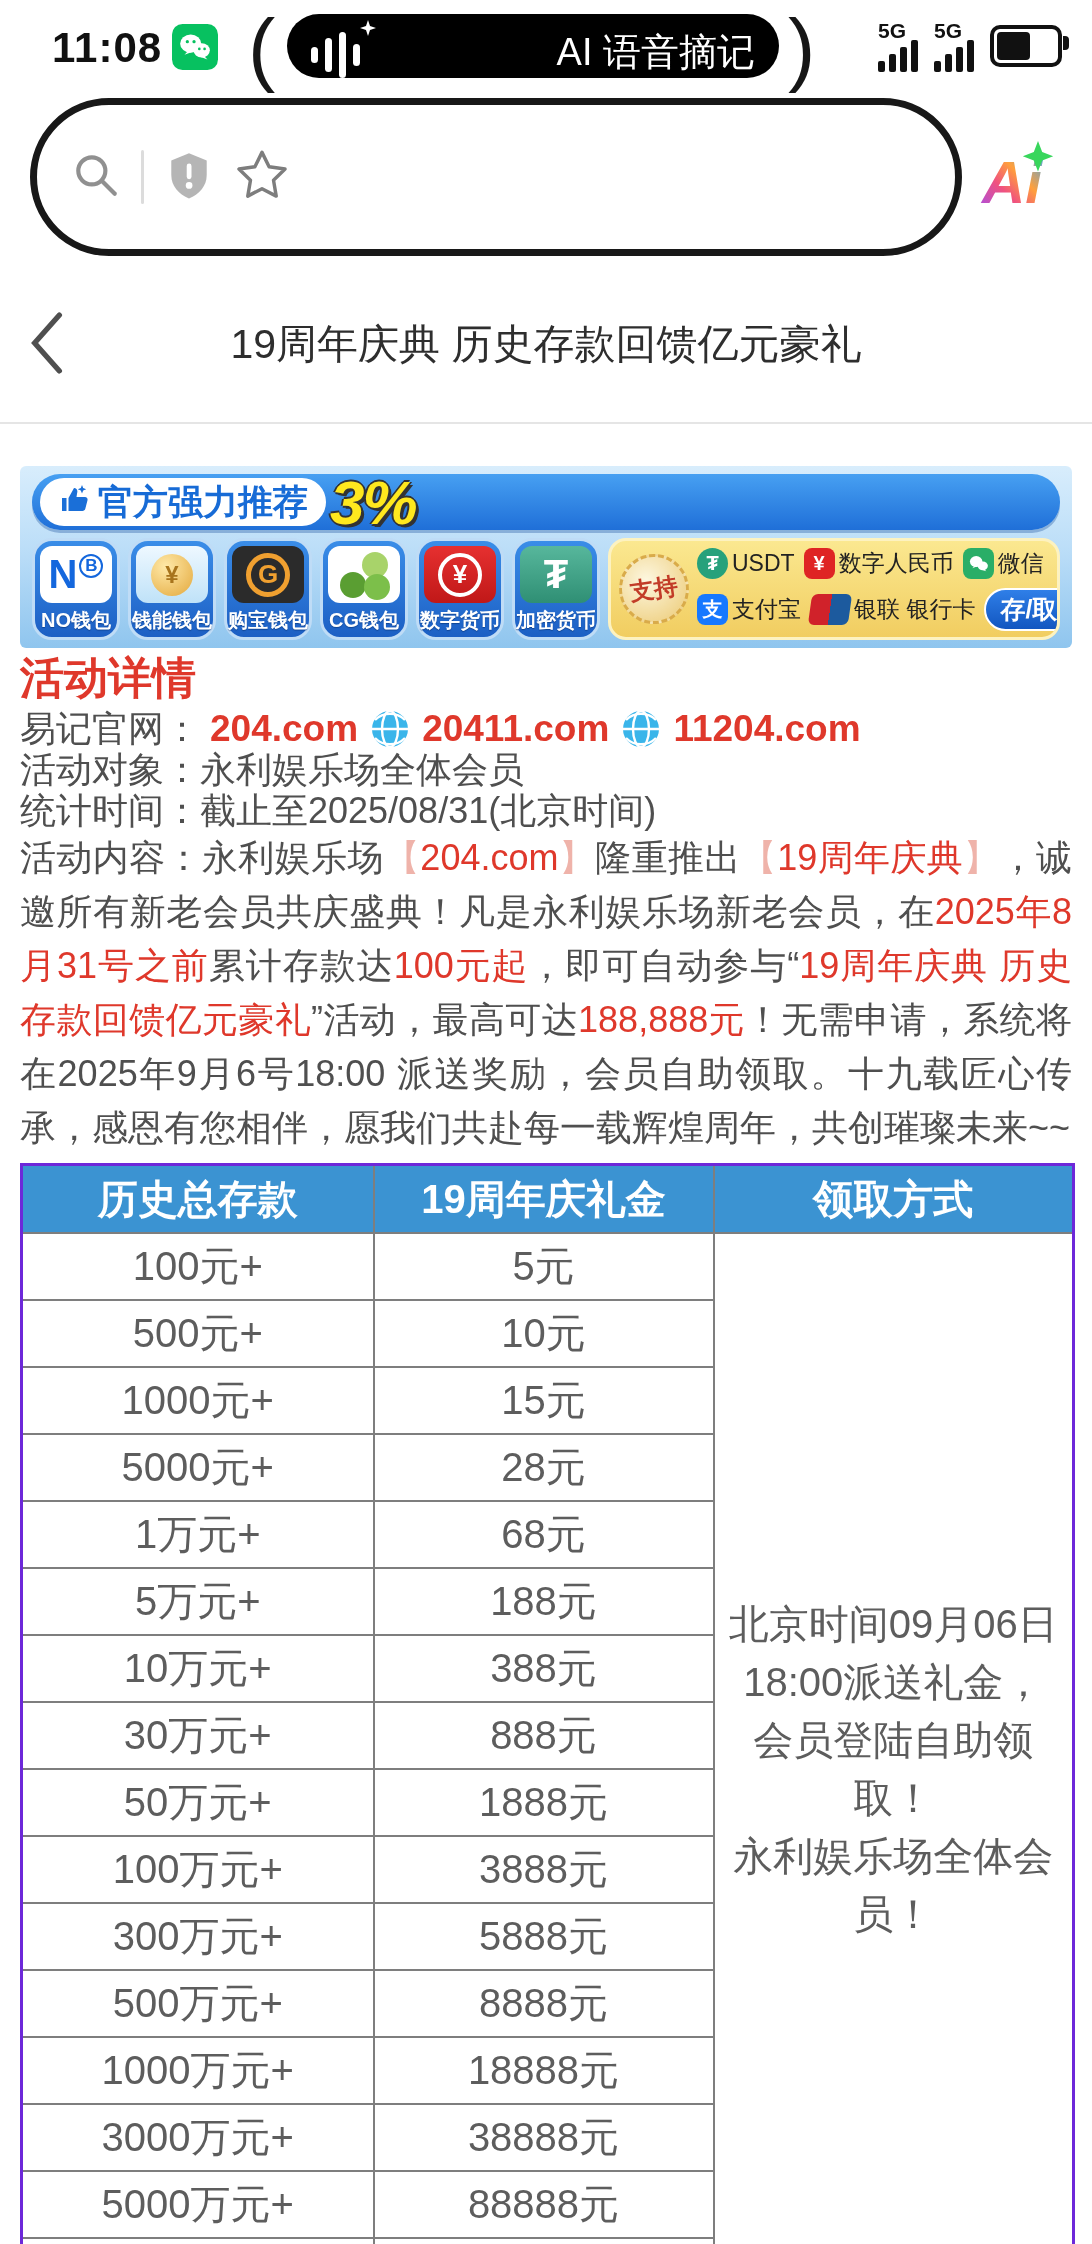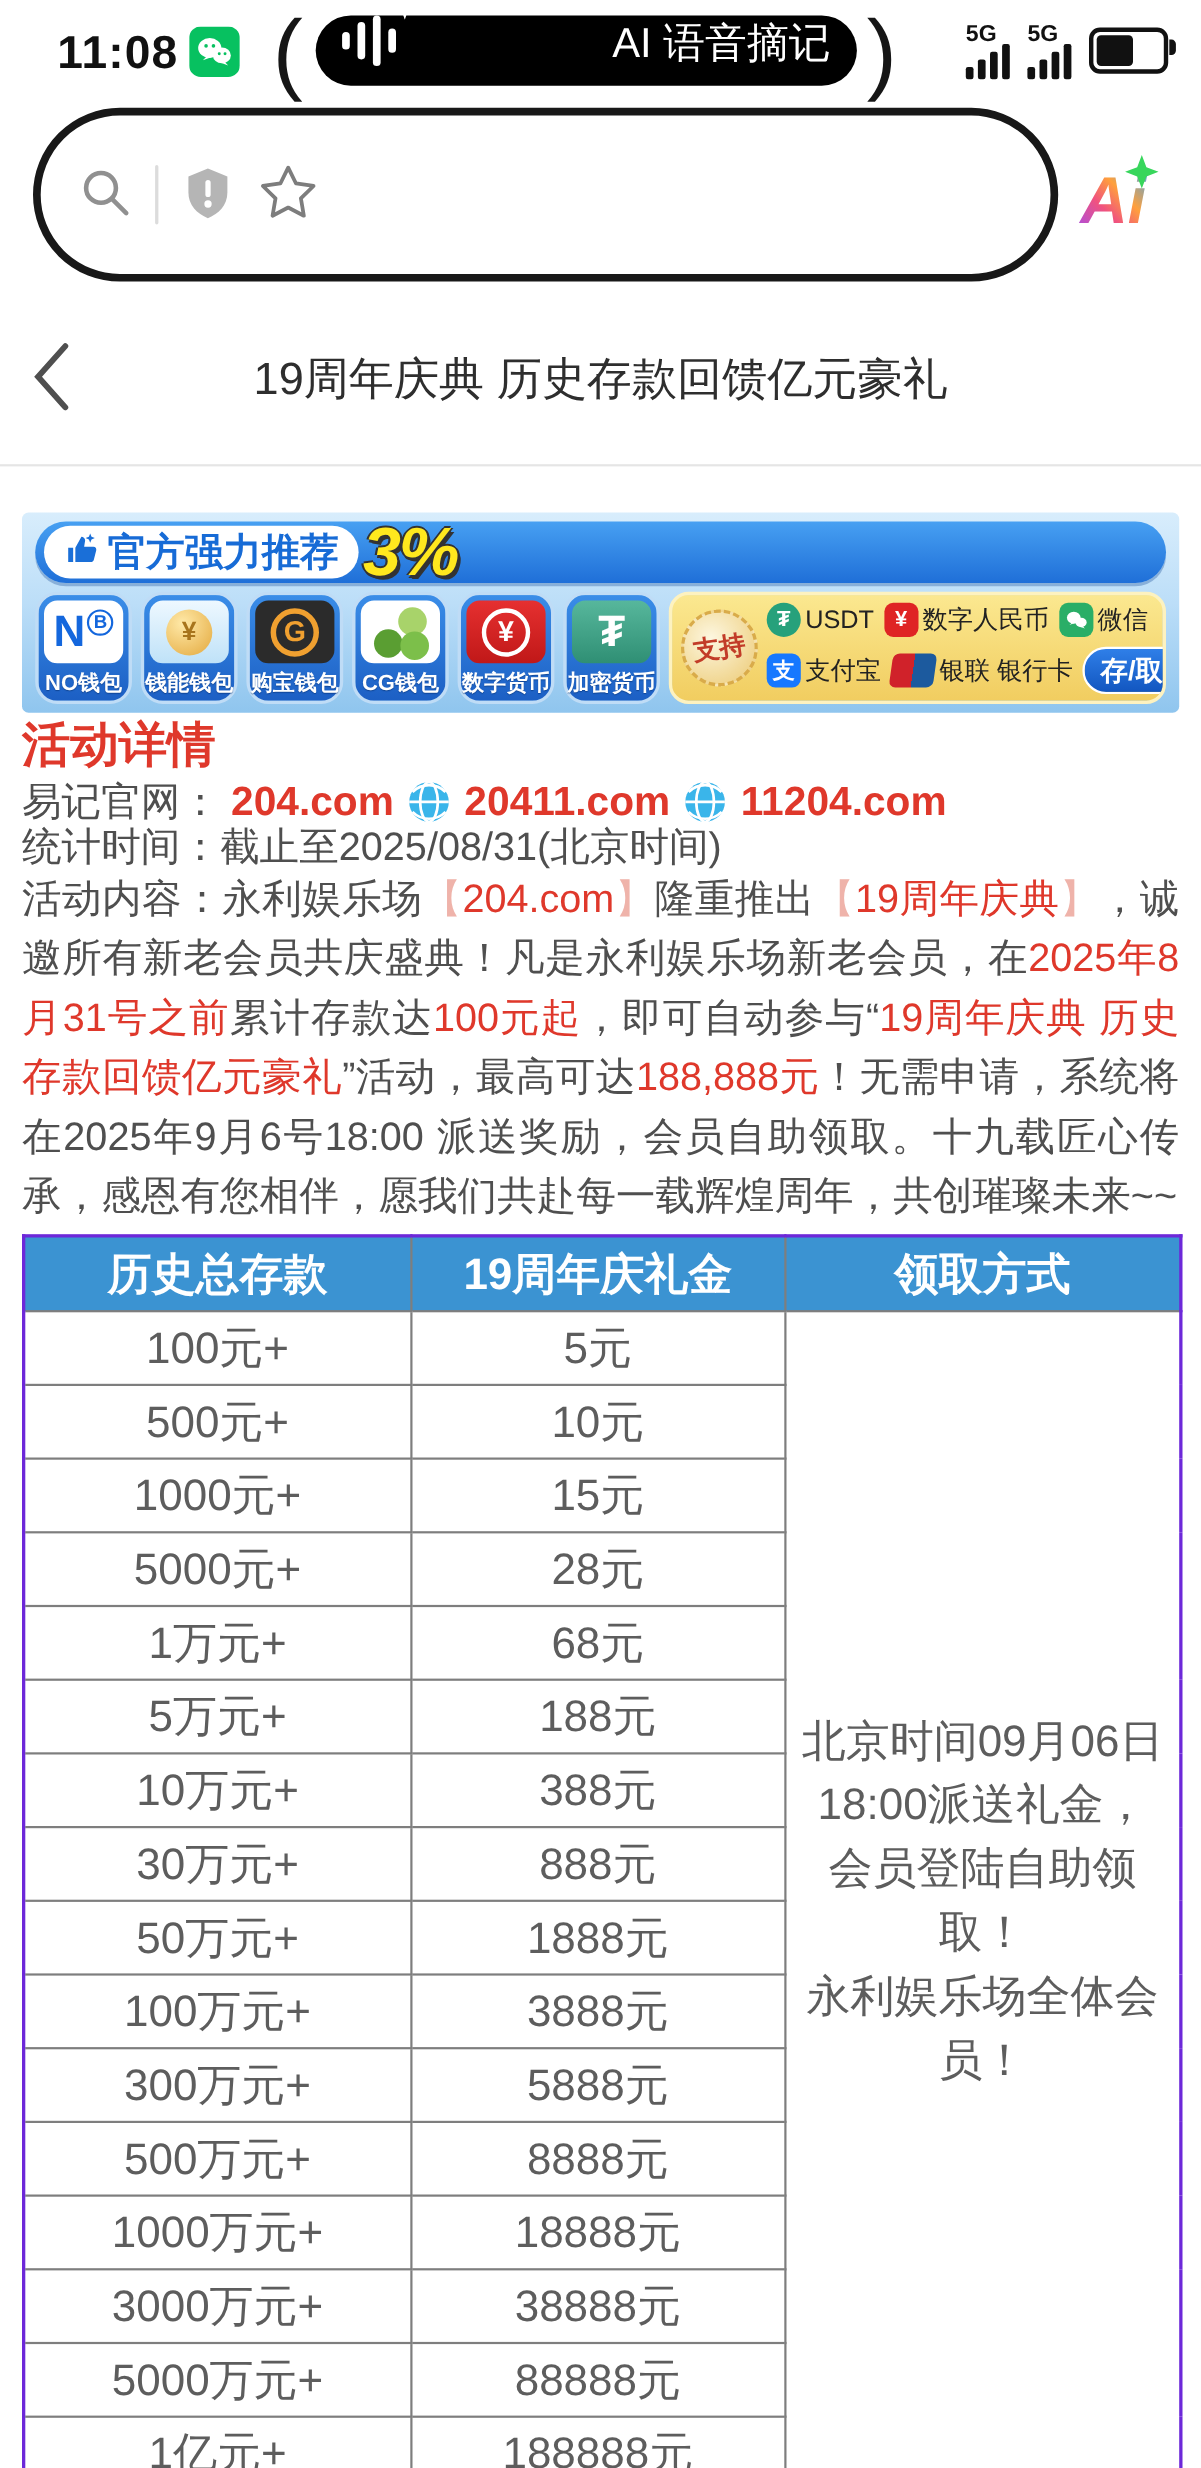--- a/index.html
+++ b/index.html
@@ -7,21 +7,21 @@
   .screen{width:1092px;height:2244px;position:relative;background:#fff;}
 
   
   .status-bar{height:92px;position:relative;}
   .time{position:absolute;left:52px;top:24px;font-size:42px;font-weight:bold;color:#111;letter-spacing:1px;}
   .wechat-badge{position:absolute;left:172px;top:24px;width:46px;height:46px;}
   .paren{position:absolute;top:2px;font-size:82px;font-weight:300;color:#161616;line-height:92px;}
   .paren-left{left:248px;}
   .paren-right{left:788px;}
   .island{position:absolute;left:287px;top:14px;width:492px;height:64px;background:#000;border-radius:33px;
-    display:flex;align-items:flex-start;padding:0 24px;box-sizing:border-box;}
+    display:flex;align-items:flex-end;padding:0 24px;box-sizing:border-box;}
   .waveform{display:flex;align-items:center;gap:7px;position:relative;}
   .wb{display:block;width:7px;background:#fff;border-radius:4px;}
   .b1{height:16px}.b2{height:34px}.b3{height:46px}.b4{height:22px}
   .wf-star{position:absolute;right:-16px;top:-12px;width:16px;height:16px;}
   .island-label{margin-left:auto;color:#fff;font-size:38px;white-space:nowrap;}
   .status-right{position:absolute;right:30px;top:0;height:92px;display:flex;align-items:center;gap:16px;}
   .sig{display:flex;flex-direction:column;align-items:flex-start;}
   .g5{font-size:21px;font-weight:bold;color:#111;line-height:1;margin-bottom:-1px;}
   .bars{display:flex;align-items:flex-end;gap:4px;}
   .bar{display:block;width:7px;background:#111;border-radius:2px;}
@@ -347,20 +347,23 @@
             <circle cx="20" cy="20" r="18" fill="#3ab5ea"></circle>
             <g stroke="#fff" stroke-width="2.4" fill="none">
               <ellipse cx="20" cy="20" rx="8" ry="18"></ellipse>
               <line x1="2" y1="20" x2="38" y2="20"></line>
               <path d="M5 11a21 21 0 0 1 30 0M5 29a21 21 0 0 0 30 0"></path>
             </g>
           </svg></span>
       <span class="domain">11204.com</span>
     </div>
     <div class="info-line">
+      <span>活动对象：</span><span>永利娱乐场全体会员</span>
+    </div>
+    <div class="info-line">
       <span>统计时间：</span><span>截止至2025/08/31(北京时间)</span>
     </div>
     <div class="content-para"><span class="seg-gray">活动内容：永利娱乐场</span><span class="seg-lightred">【</span><span class="seg-red">204.com</span><span class="seg-lightred">】</span><span class="seg-gray">隆重推出</span><span class="seg-lightred">【</span><span class="seg-red">19周年庆典</span><span class="seg-lightred">】</span><span class="seg-gray">，诚邀所有新老会员共庆盛典！凡是永利娱乐场新老会员，在</span><span class="seg-red">2025年8月31号之前</span><span class="seg-gray">累计存款达</span><span class="seg-red">100元起</span><span class="seg-gray">，即可自动参与“</span><span class="seg-red">19周年庆典 历史存款回馈亿元豪礼</span><span class="seg-gray">”活动，最高可达</span><span class="seg-red">188,888元</span><span class="seg-gray">！无需申请，系统将在2025年9月6号18:00 派送奖励，会员自助领取。十九载匠心传承，感恩有您相伴，愿我们共赴每一载辉煌周年，共创璀璨未来~~</span></div>
   </div>
 
   <table class="gift-table">
     <colgroup>
         <col style="width:352px">
         <col style="width:340px">
         <col style="width:360px">

